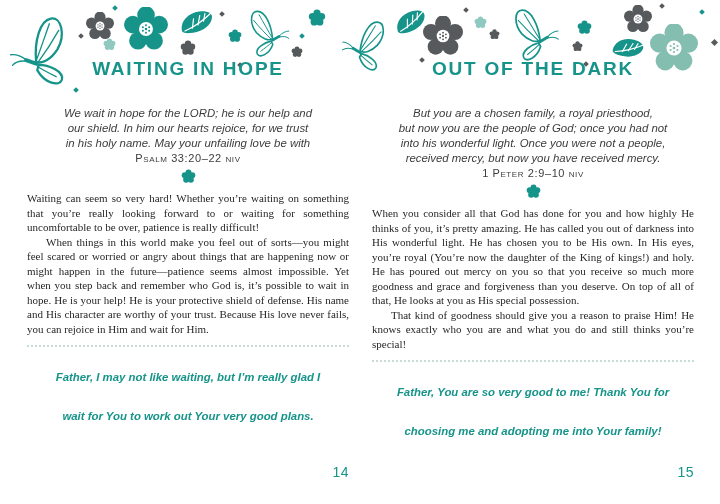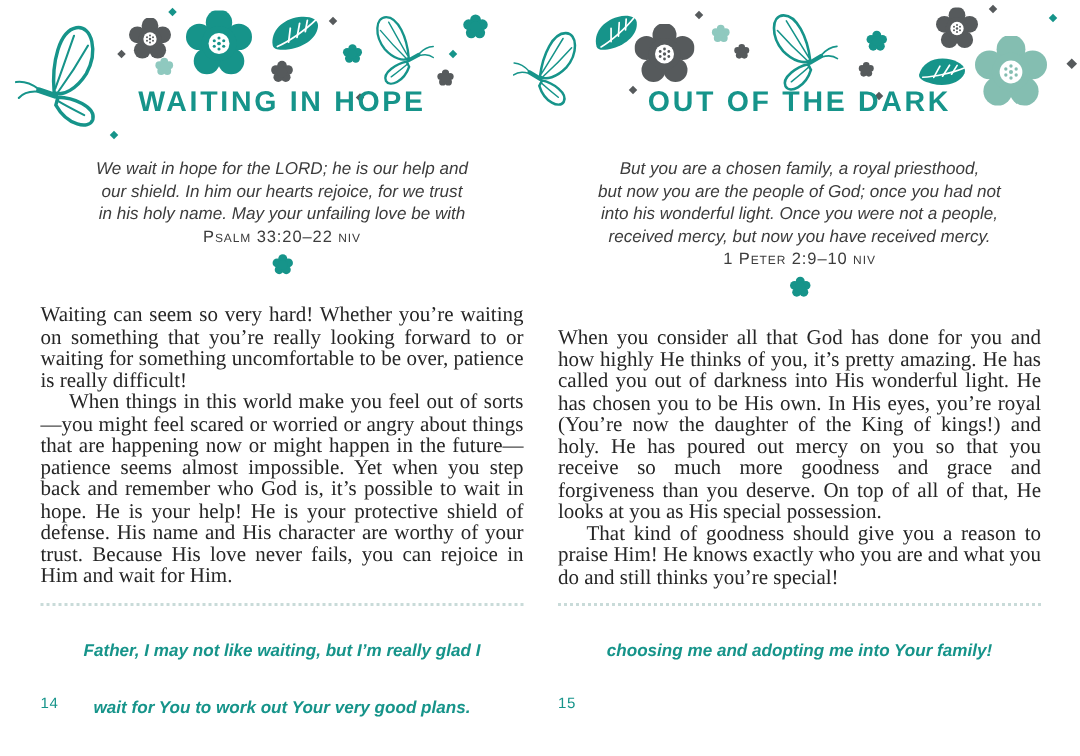--- a/index.html
+++ b/index.html
@@ -25,33 +25,33 @@
     font-style:italic;font-size:11.4px;line-height:15px;color:#3c3c3c;
     font-family:"Liberation Sans", sans-serif;
   }
   .reference{
     margin-top:1px;font-size:11px;color:#3c3c3c;
     font-variant:small-caps;letter-spacing:.6px;
   }
   .flower-divider{margin:5px auto 0;width:15px;height:15px;color:var(--teal);}
   .flower-divider svg{width:100%;height:100%;display:block;}
   .body-text{
-    margin-top:20px;text-align:justify;color:#262626;
-    font-family:"Liberation Serif", serif;font-size:14px;line-height:14.5px;
+    margin-top:7px;text-align:justify;color:#262626;
+    font-family:"Liberation Serif", serif;font-size:11px;line-height:14.5px;
   }
   .body-text .para+.para{text-indent:19px;}
   .dotted{margin-top:9px;border-top:2px dotted var(--dotted);height:0;}
   .prayer{margin-top:10px;}
   .prayer .prayer-line{
     font-style:italic;font-weight:bold;font-size:11.4px;line-height:15.5px;
     color:var(--teal);font-family:"Liberation Sans", sans-serif;margin-top:23px;
   }
   .page-number{
-    position:absolute;top:406px;left:0;right:0;text-align:left;
-    color:var(--teal);font-size:10px;letter-spacing:.5px;
+    position:absolute;top:406px;left:0;right:0;text-align:right;
+    color:var(--teal);font-size:14px;letter-spacing:.5px;
   }
 </style>
 </head>
 <body style="--teal: #16948a; --dotted: #c9dbd9;">
 
 <div class="decor-band">
     <span class="decor" style="left: 2px; top: 16px; width: 76px; height: 76px; transform: rotate(-18deg) scaleX(-1);">
       <svg viewBox="0 0 100 100">
     <g fill="none" stroke="#16948a" stroke-width="3" stroke-linecap="round">
       <path d="M58 58 C52 32 37 8 22 10 C8 12 10 36 26 51 C38 61 52 64 58 58 Z"></path>
@@ -424,16 +424,17 @@
           <circle cx="15" cy="15" r="6.5"></circle>
         </g>
       </svg>
   </div>
   <div class="body-text">
       <div class="para">When you consider all that God has done for you and how highly He thinks of you, it’s pretty amazing. He has called you out of darkness into His wonderful light. He has chosen you to be His own. In His eyes, you’re royal (You’re now the daughter of the King of kings!) and holy. He has poured out mercy on you so that you receive so much more goodness and grace and forgiveness than you deserve. On top of all of that, He looks at you as His special possession.</div>
       <div class="para">That kind of goodness should give you a reason to praise Him! He knows exactly who you are and what you do and still thinks you’re special!</div>
     </div>
   <div class="dotted"></div>
   <div class="prayer">
+      <div class="prayer-line">Father, You are so very good to me! Thank You for</div>
       <div class="prayer-line">choosing me and adopting me into Your family!</div>
     </div>
   <div class="page-number">15</div>
 </div>
 
 </body></html>

